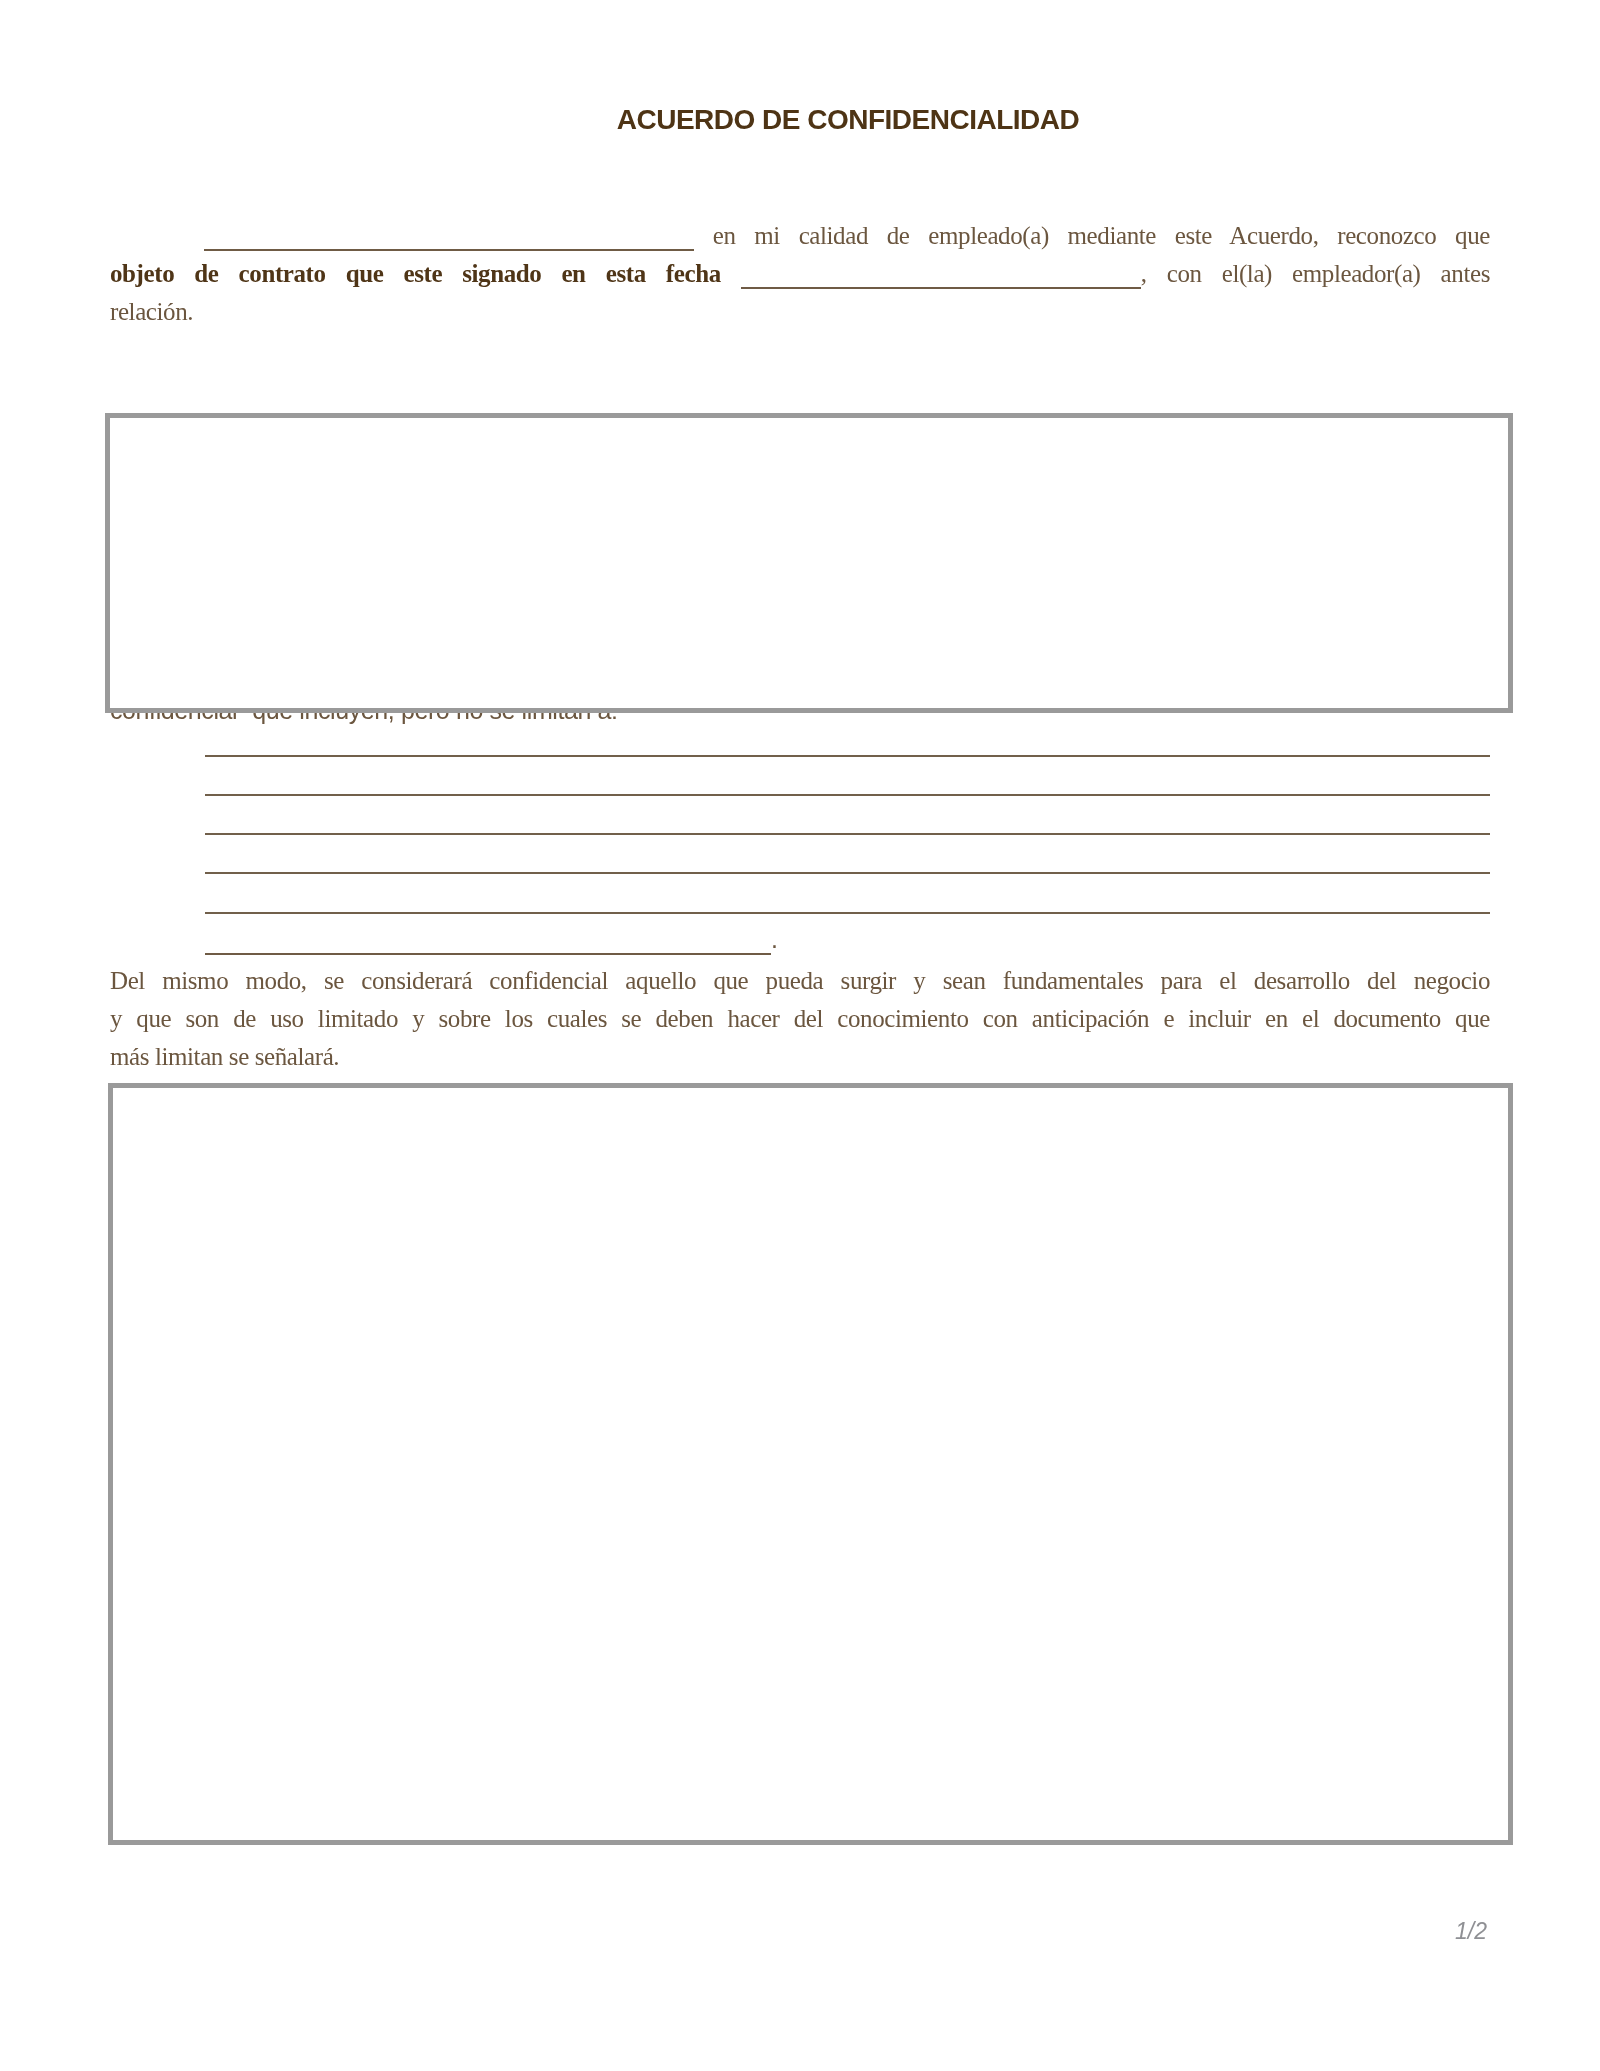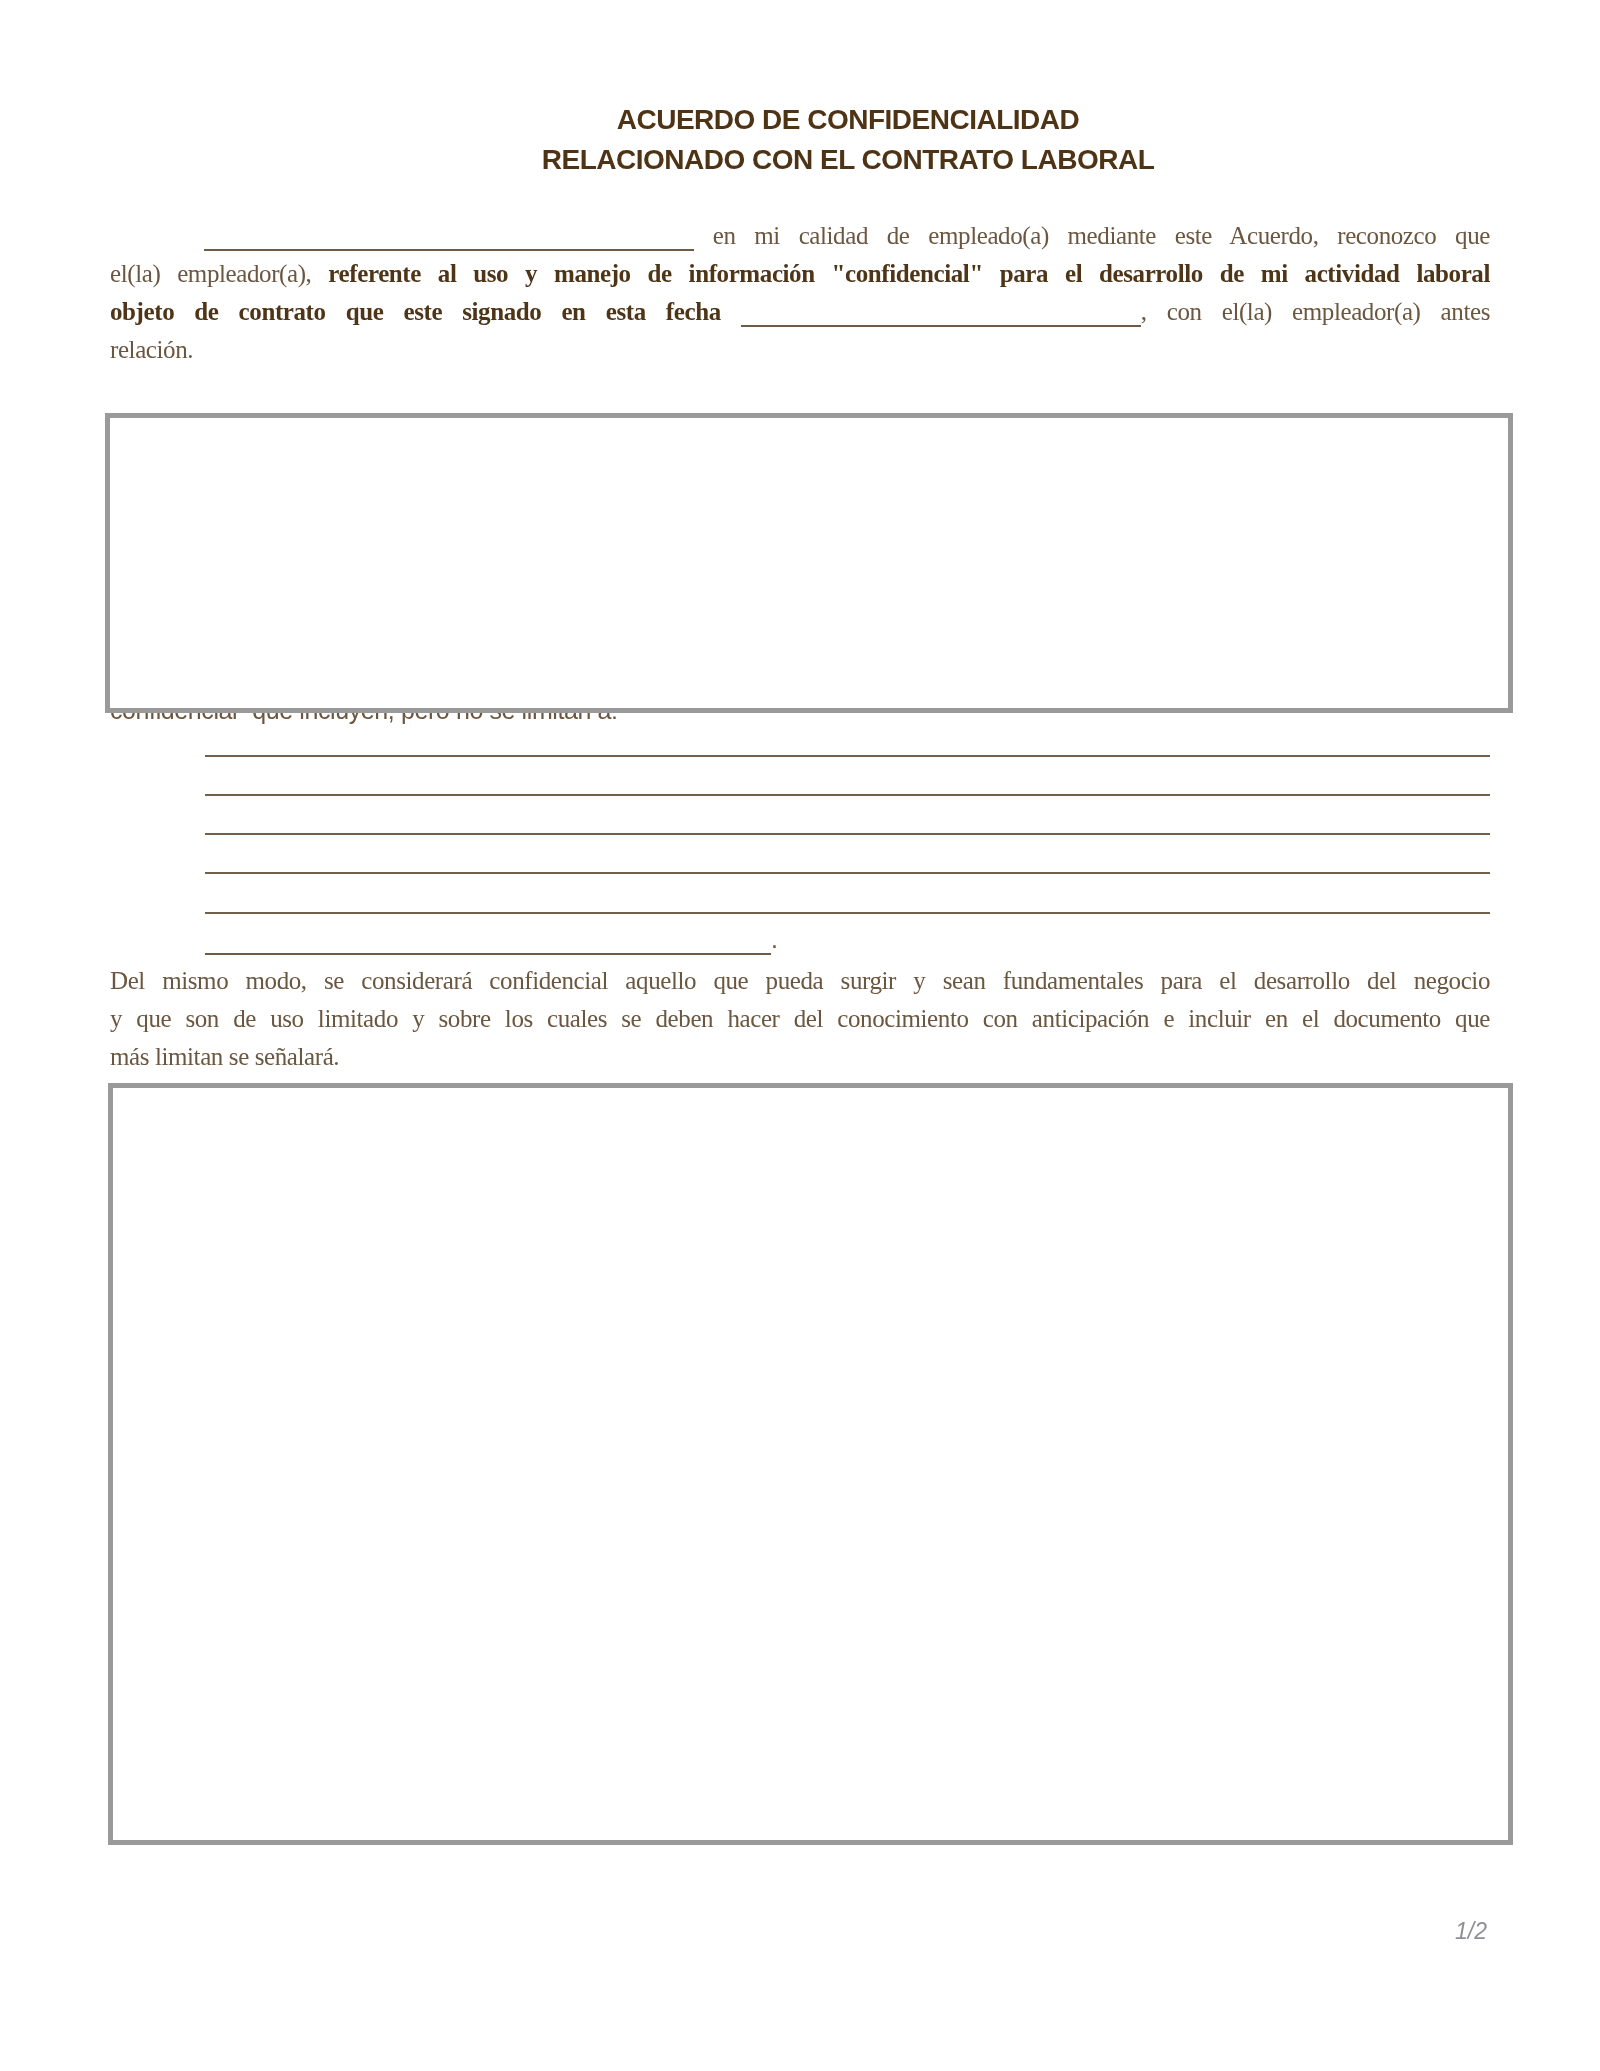--- a/index.html
+++ b/index.html
@@ -67,28 +67,25 @@
     color:#8f9094; text-align:left;
   }
 </style>
 </head>
 <body>
 
 <div class="page">
 
   <div class="title">
     <div>ACUERDO DE CONFIDENCIALIDAD</div>
-    <div>RELACIONADO CON EL CONTRATO LABORAL</div>
   </div>
 
   <div class="para p1">
     <div class="ln just"><span class="ind"></span><span class="blank w1"></span>
       <span>en mi calidad de empleado(a) mediante este Acuerdo, reconozco que</span></div>
-    <div class="ln just"><span>el(la) empleador(a),</span>
-      <span class="b">referente al uso y manejo de información "confidencial" para el desarrollo de mi actividad laboral</span></div>
     <div class="ln just"><span class="b">objeto de contrato que este signado en esta fecha</span>
       <span class="blank w4"></span><span>, con el(la) empleador(a) antes</span></div>
     <div class="ln">relación.</div>
   </div>
 
   <div class="obscured">confidencial" que incluyen, pero no se limitan a:</div>
   <div class="bigbox box1"></div>
 
   <div class="fline f1"></div>
   <div class="fline f2"></div>

